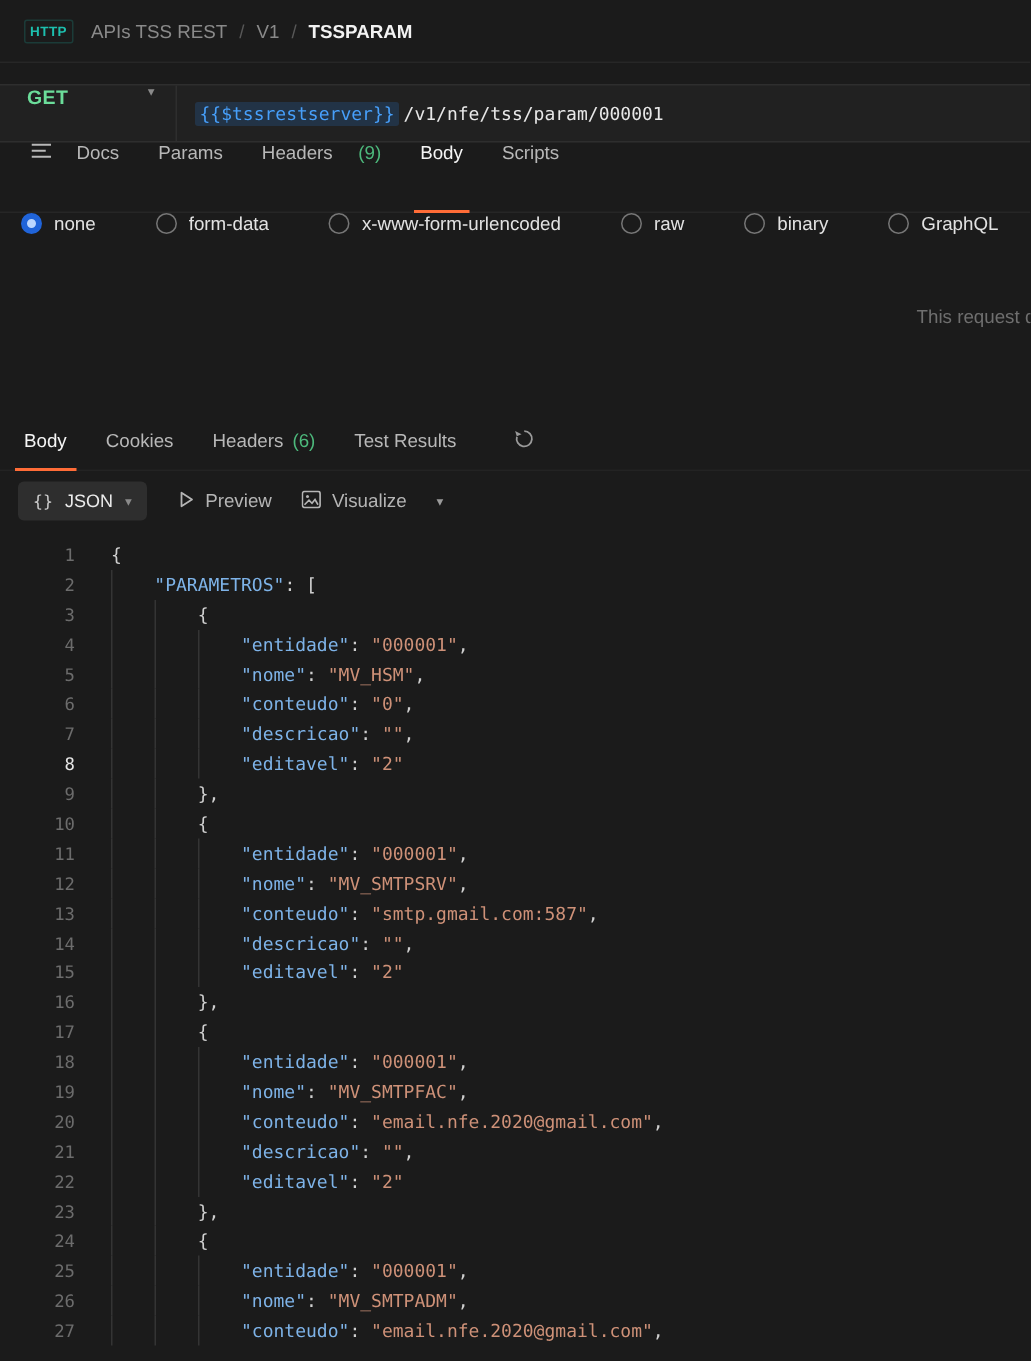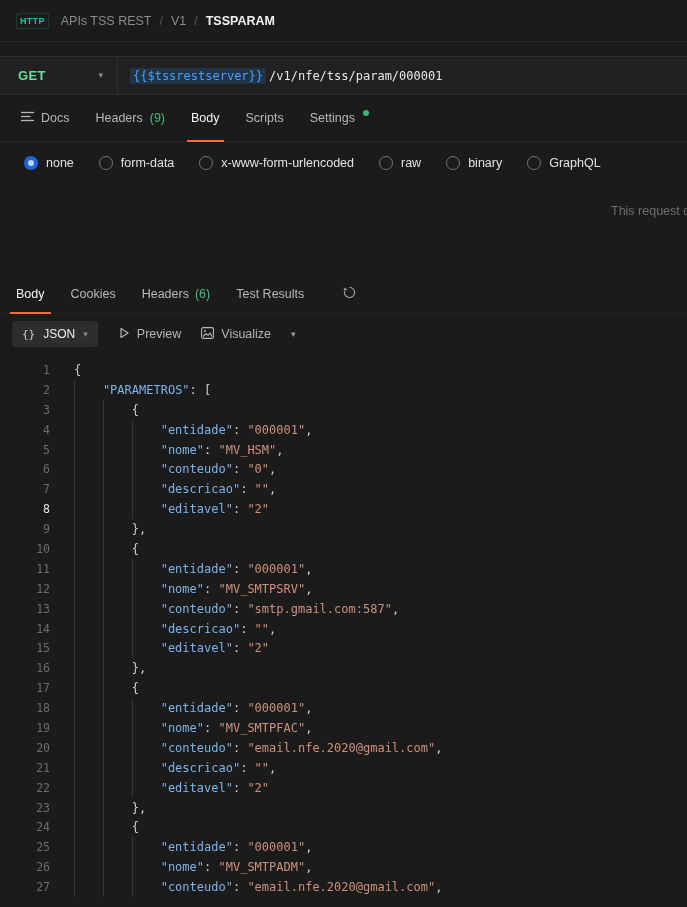--- a/index.html
+++ b/index.html
@@ -25,52 +25,52 @@
   .crumb-sep { color:#585858; }
   .crumb-name { color:#f2f2f2; font-weight:700; }
 
   
   .request-bar {
     margin-top:14px; height:39px; background:#212121;
     border-top:1px solid #2e2e2e; border-bottom:1px solid #2e2e2e;
     display:flex; align-items:stretch;
   }
   .method {
-    width:118px; display:flex; align-items:center; justify-content:space-between;
+    width:118px; display:flex; align-items:flex-start; justify-content:space-between;
     padding:0 14px 0 18px; border-right:1px solid #2e2e2e; cursor:pointer;
   }
   .method-label { color:#6bdd9a; font-weight:700; font-size:13px; letter-spacing:.3px; }
   .chev { color:#8a8a8a; font-size:9px; line-height:1; }
   .url {
     flex:1; display:flex; align-items:center; padding:0 12px;
     font-family:"DejaVu Sans Mono", monospace; font-size:12px;
     white-space:nowrap; overflow:hidden;
   }
   .url-var { color:#479ffa; background:rgba(38,100,170,.28); border-radius:2px; padding:1px 3px; }
   .url-path { color:#e8e8e8; margin-left:3px; }
 
   
   .req-tabs {
     display:flex; align-items:center; height:47px; padding:0 8px;
     border-bottom:1px solid #262626;
   }
   .tab {
-    height:100%; display:flex; align-items:center; gap:7px;
+    height:100%; display:flex; gap:17px;
     padding:0 13px; color:#b8b8b8; position:relative; cursor:pointer;
   }
   .tab.active { color:#f5f5f5; }
   .tab.active::after {
     content:""; position:absolute; left:9px; right:9px; bottom:-1px;
     height:2px; background:#ff6c37;
   }
   .count-green { color:#4db97c; }
   .dot-green { width:6px; height:6px; border-radius:50%; background:#2fbf71; margin:-10px 0 0 1px; }
 
   
-  .radio-row { display:flex; align-items:center; gap:25px; height:42px; padding:0 24px; color:#e2e2e2; }
+  .radio-row { display:flex; align-items:flex-start; gap:40px; height:42px; padding:0 14px; color:#e2e2e2; }
   .radio { display:flex; align-items:center; gap:8px; cursor:pointer; }
   .rb { width:14px; height:14px; border-radius:50%; border:1px solid #767676; flex:none; }
   .rb.sel { border:4px solid #2064d9; background:#bcd7ff; }
 
   
   .empty-body { position:relative; height:90px; }
   .empty-hint { position:absolute; top:20px; left:611px; white-space:nowrap; color:#6f6f6f; }
 
   
   .resp-tabs { display:flex; align-items:center; height:40px; padding:0 16px; border-bottom:1px solid #232323; }
@@ -133,32 +133,31 @@
           <g stroke="#b8b8b8" stroke-width="1.3">
             <line x1="0" y1="1.5" x2="13" y2="1.5"></line>
             <line x1="0" y1="5.5" x2="9.5" y2="5.5"></line>
             <line x1="0" y1="9.5" x2="13" y2="9.5"></line>
           </g>
         </svg>
     </span>
     <span>Docs</span>
   </div>
   <div class="tab">
+    <span>Params</span>
+  </div>
+  <div class="tab">
     <span>Headers</span>
     <span class="count-green">(9)</span>
   </div>
   <div class="tab active">
     <span>Body</span>
   </div>
   <div class="tab">
     <span>Scripts</span>
-  </div>
-  <div class="tab">
-    <span>Settings</span>
-    <span class="dot-green"></span>
   </div>
 </div>
 
 <div class="radio-row">
   <div class="radio">
     <span class="rb sel"></span>
     <span>none</span>
   </div>
   <div class="radio">
     <span class="rb"></span>

